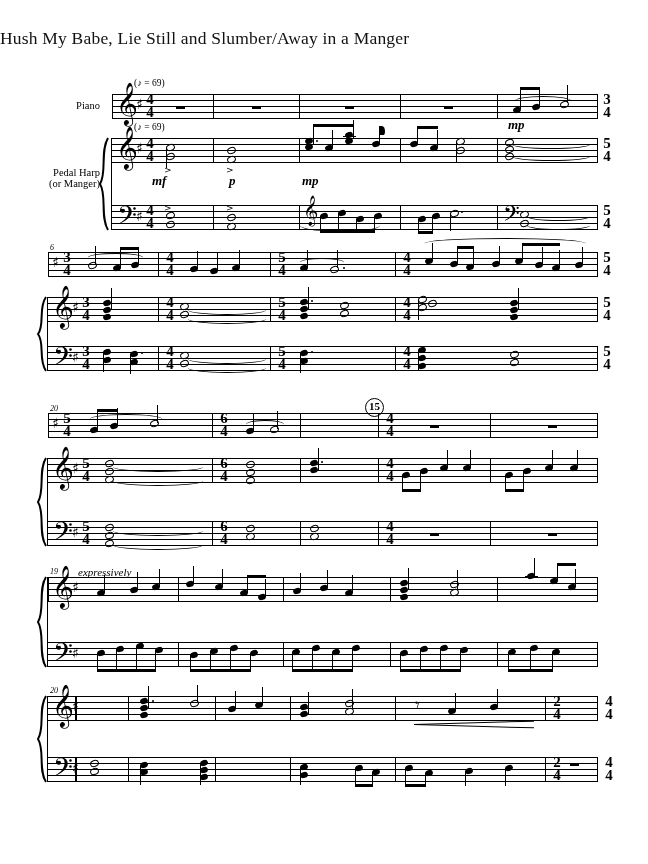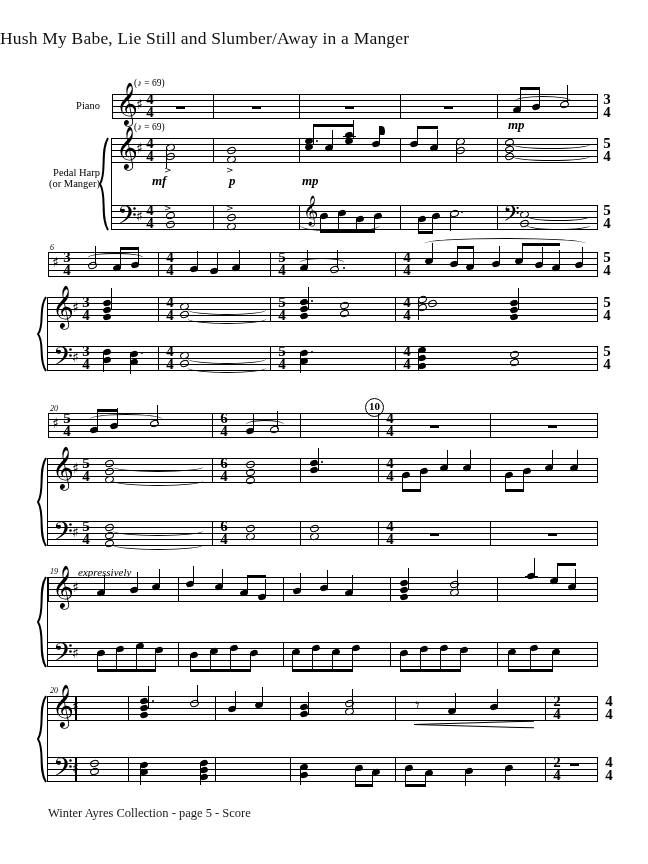--- a/index.html
+++ b/index.html
@@ -632,21 +632,21 @@
     <div class="note hollow" style="left:510px; top:351px;"></div>
     <div class="note hollow" style="left:510px; top:359px;"></div>
     <div class="meter" style="left:600px; top:345px; width:14px;">
         <span>5</span>
         <span>4</span>
       </div>
   </div>
 
   <div class="system" style="left:0; top:0;">
     <div class="measnum" style="left:50px; top:404px;">20</div>
-    <div class="rehearsal" style="left:365px; top:398px;">10</div>
+    <div class="rehearsal" style="left:365px; top:398px;">15</div>
 
     <div class="staff" style="left:48px; top:413px; width:550px; height:25px;">
       <div class="ln l0"></div>
         <div class="ln l1"></div>
         <div class="ln l2"></div>
         <div class="ln l3"></div>
         <div class="ln l4"></div>
     </div>
     <div class="barline" style="left:48px; top:413px; height:25px;"></div>
     <div class="barline" style="left:212px; top:413px; height:25px;"></div>
@@ -1020,15 +1020,14 @@
         <span>2</span>
         <span>4</span>
       </div>
     <div class="rest-half" style="left:570px; top:763px;"></div>
     <div class="meter" style="left:602px; top:756px; width:14px;">
         <span>4</span>
         <span>4</span>
       </div>
   </div>
 
-  <div class="footer">Winter Ayres Collection - page 5 - Score</div>
 
 </div>
 
 </body></html>

